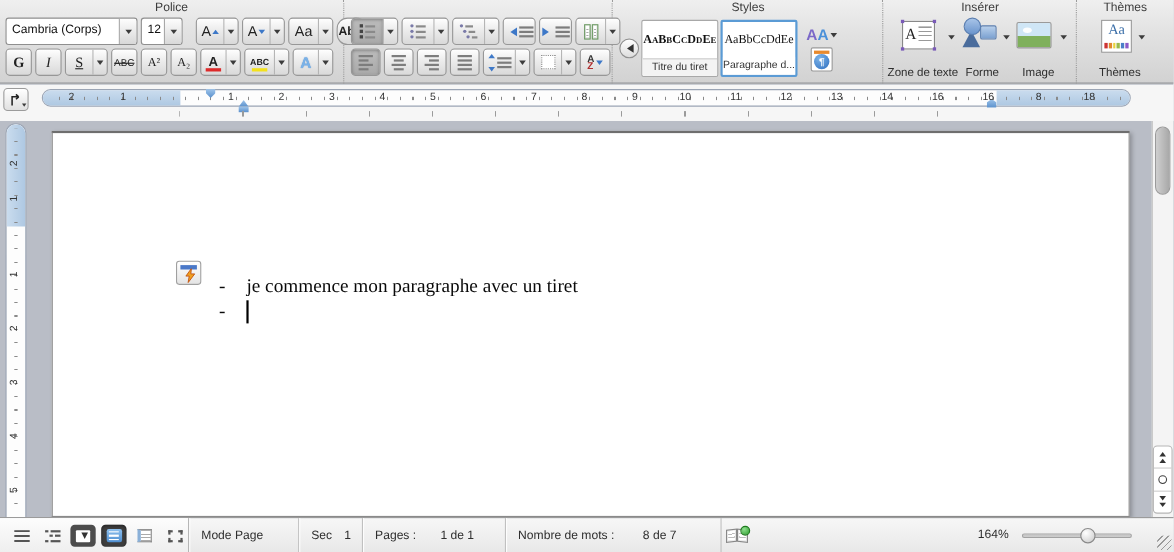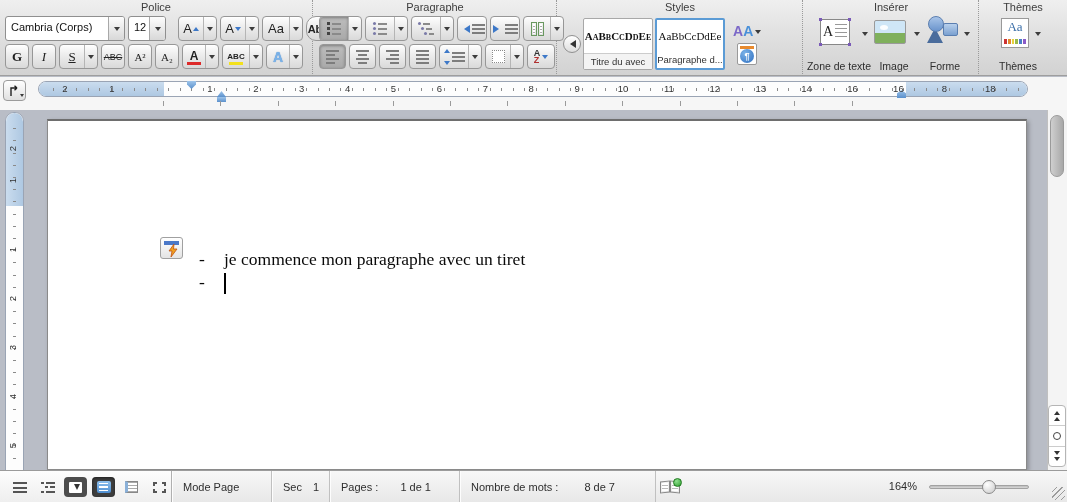--- a/index.html
+++ b/index.html
@@ -312,21 +312,20 @@
               <span>A</span>
             </span>
           <span class="b ddp">
               <i class="car"></i>
             </span>
         </div>
       </div>
     </div>
 
     <div class="grp" style="left:314px;width:243px">
-      <div class="glabel">Paragraphe</div>
       <div class="row r1">
         <div class="bg">
           <span class="b on" style="min-width:28px">
               <span class="licn">
             <span class="lrow">
                   <i class="bu"></i>
                   <i class="ln"></i>
                 </span>
             <span class="lrow">
                   <i class="bu"></i>
@@ -480,21 +479,21 @@
     </div>
 
     <div class="grp" style="left:558px;width:245px">
       <div class="glabel">Styles</div>
       <div class="row" style="top:17px;height:54px;align-items:center;gap:2px">
         <span class="navcirc">
             <i class="navtri"></i>
           </span>
         <div class="stylecard">
           <div class="sprev sc">AaBbCcDdEe</div>
-          <div class="sname">Titre du avec</div>
+          <div class="sname">Titre du tiret</div>
         </div>
         <div class="stylecard sel">
           <div class="sprev">AaBbCcDdEe</div>
           <div class="sname" style="background:#fff;border-top:none">Paragraphe d...</div>
         </div>
         <div style="display:flex;flex-direction:column;gap:4px;align-items:center;margin-left:6px">
           <span style="display:flex;align-items:center">
             <span class="chgstyles"><span class="a1">A</span><span class="a2">A</span></span>
             <i class="car" style="margin-left:2px"></i>
           </span>
@@ -518,37 +517,37 @@
                 <i class="dot" style="right:-2px;top:-2px"></i>
               <i class="dot" style="left:-2px;bottom:-2px"></i>
                 <i class="dot" style="right:-2px;bottom:-2px"></i>
               <span class="tb-a">A</span>
                 <i class="tb-lines"></i>
             </div>
           </div>
           <i class="car inscar"></i>
           <div class="inslabel">Zone de texte</div>
         </div>
+        <div class="insbtn" style="width:46px">
+          <div class="insico" style="left:4px">
+            <i class="shp-t"></i>
+              <i class="shp-c"></i>
+              <i class="shp-s"></i>
+          </div>
+          <i class="car inscar"></i>
+          <div class="inslabel">Forme</div>
+        </div>
         <div class="insbtn" style="width:48px">
           <div class="insico" style="left:4px">
             <div class="img-ico">
                 <i></i>
               </div>
           </div>
           <i class="car inscar"></i>
           <div class="inslabel">Image</div>
-        </div>
-        <div class="insbtn" style="width:46px">
-          <div class="insico" style="left:4px">
-            <i class="shp-t"></i>
-              <i class="shp-c"></i>
-              <i class="shp-s"></i>
-          </div>
-          <i class="car inscar"></i>
-          <div class="inslabel">Forme</div>
         </div>
       </div>
     </div>
 
     <div class="grp" style="left:979px;width:88px;border-right:none">
       <div class="glabel">Thèmes</div>
       <div class="row" style="top:14px;height:60px;left:14px">
         <div class="insbtn" style="width:50px">
           <div class="insico" style="left:6px">
             <div class="thm-ico"><span>Aa</span>

